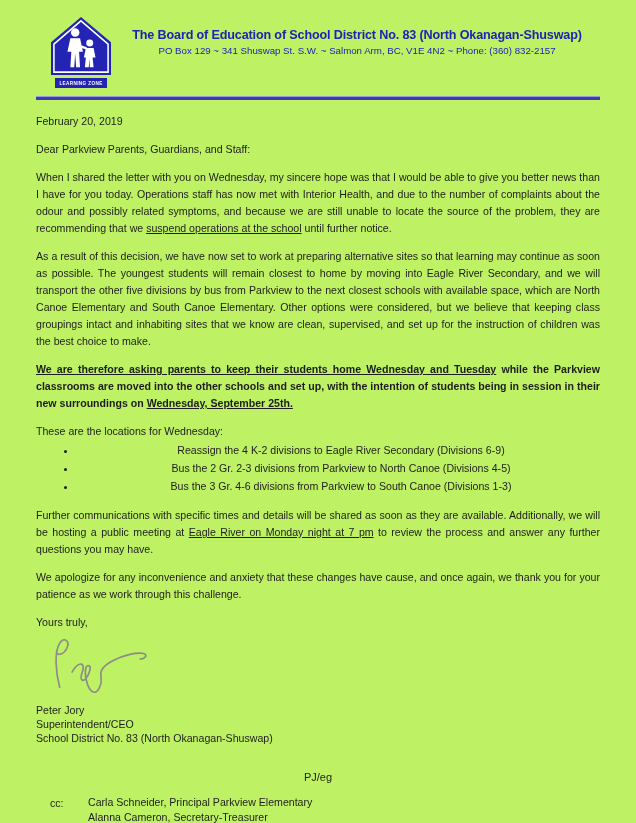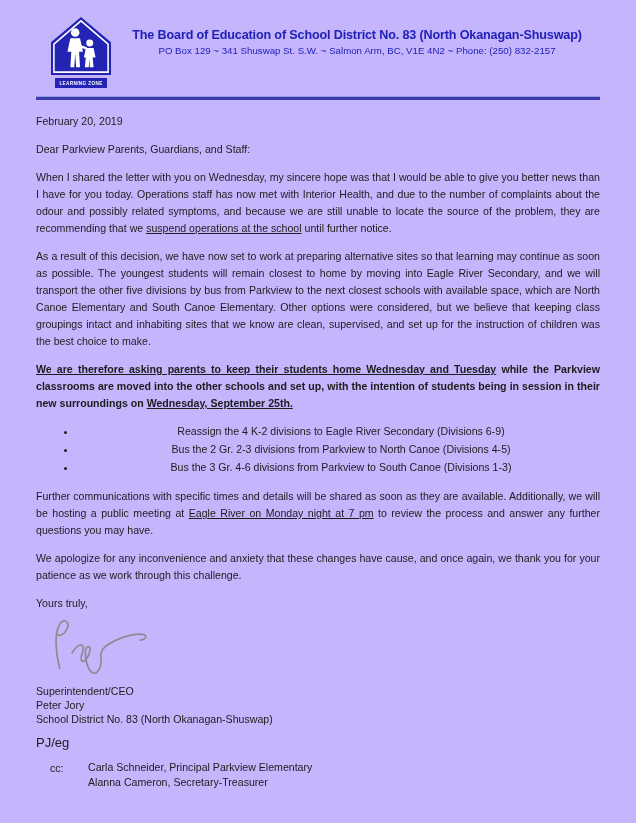--- a/index.html
+++ b/index.html
@@ -1,17 +1,17 @@
 <!DOCTYPE html>
 <html><head>
 <meta charset="utf-8">
 <style>
   html,body{margin:0;padding:0;background:#ffffff;}
   .page{
-    width:636px;height:823px;background:#c4b5fd;overflow:hidden;
+    width:636px;height:823px;background:#bef264;overflow:hidden;
     font-family:"Liberation Sans",sans-serif;color:#1d1d1d;position:relative;
   }
   
   .header{display:flex;align-items:flex-start;padding:16px 36px 0 48px;}
   .logo-wrap{width:66px;flex:0 0 66px;display:flex;flex-direction:column;align-items:center;}
   .logo-banner{
     margin-top:2px;background:#2424b4;border:1px solid #2424b4;color:#ffffff;
     font-size:4.6px;font-weight:bold;letter-spacing:.4px;padding:1.5px 3px;white-space:nowrap;
   }
   .header-text{flex:1;text-align:center;padding-top:12px;color:#2121b8;}
@@ -21,21 +21,21 @@
   
   .content{padding:13px 36px 0 36px;font-size:10.6px;line-height:17px;}
   .content p{margin:0 0 11px 0;}
   .justify{text-align:justify;}
   .bold{font-weight:bold;}
   .ul-seg{text-decoration:underline;}
   ul.locations{margin:0 0 12px 0;padding-left:41px;text-align:center;}
   ul.locations li{margin:0 0 1px 0;padding-left:5px;}
   .signature-svg{display:block;margin:1px 0 3px 8px;}
   .sig-block div{line-height:13.8px;}
-  .initials{font-size:13px;margin-top:8px;}
+  .initials{font-size:11px;margin-top:24px;text-align:center;}
   .cc-row{display:flex;margin-top:9px;}
   .cc-label{width:38px;margin-left:14px;flex:0 0 38px;}
   .cc-names div{line-height:15px;}
 </style>
 </head>
 <body>
 
 <div class="page">
 
   <div class="header">
@@ -49,59 +49,60 @@
 
         <circle cx="41" cy="28" r="3.6" fill="#ffffff"></circle>
         <path d="M37,33 L45,33 L47,43 L44,43 L45,53 L41,53 L41,44 L40,53 L36,53 L37,43 L35,43 Z" fill="#ffffff"></path>
 
         <rect x="30" y="31" width="8" height="2.4" fill="#ffffff" transform="rotate(18 34 32)"></rect>
       </svg>
       <div class="logo-banner">LEARNING ZONE</div>
     </div>
     <div class="header-text">
       <div class="org-name">The Board of Education of School District No. 83 (North Okanagan-Shuswap)</div>
-      <div class="address">PO Box 129 ~ 341 Shuswap St. S.W. ~ Salmon Arm, BC, V1E 4N2 ~ Phone:  (250) 832-2157</div>
+      <div class="address">PO Box 129 ~ 341 Shuswap St. S.W. ~ Salmon Arm, BC, V1E 4N2 ~ Phone:  (360) 832-2157</div>
     </div>
   </div>
   <div class="rule"></div>
 
   <div class="content">
     <p>February 20, 2019</p>
 
 
     <p>Dear Parkview Parents, Guardians, and Staff:</p>
 
     <p class="justify"><span>When I shared the letter with you on Wednesday, my sincere hope was that I would be able to give you better news than I have for you today. Operations staff has now met with Interior Health, and due to the number of complaints about the odour and possibly related symptoms, and because we are still unable to locate the source of the problem, they are recommending that we </span><span class="ul-seg">suspend operations at the school</span><span> until further notice.</span></p>
 
     <p class="justify">As a result of this decision, we have now set to work at preparing alternative sites so that learning may continue as soon as possible. The youngest students will remain closest to home by moving into Eagle River Secondary, and we will transport the other five divisions by bus from Parkview to the next closest schools with available space, which are North Canoe Elementary and South Canoe Elementary. Other options were considered, but we believe that keeping class groupings intact and inhabiting sites that we know are clean, supervised, and set up for the instruction of children was the best choice to make.</p>
 
     <p class="justify bold"><span class="ul-seg">We are therefore asking parents to keep their students home Wednesday and Tuesday</span><span> while the Parkview classrooms are moved into the other schools and set up, with the intention of students being in session in their new surroundings on </span><span class="ul-seg">Wednesday, September 25th.</span></p>
 
+    <p style="margin-bottom:2px;">These are the locations for Wednesday:</p>
     <ul class="locations">
       <li>Reassign the 4 K-2 divisions to Eagle River Secondary (Divisions 6-9)</li>
       <li>Bus the 2 Gr. 2-3 divisions from Parkview to North Canoe (Divisions 4-5)</li>
       <li>Bus the 3 Gr. 4-6 divisions from Parkview to South Canoe (Divisions 1-3)</li>
     </ul>
 
     <p class="justify"><span>Further communications with specific times and details will be shared as soon as they are available. Additionally, we will be hosting a public meeting at </span><span class="ul-seg">Eagle River on Monday night at 7 pm</span><span> to review the process and answer any further questions you may have.</span></p>
 
     <p class="justify">We apologize for any inconvenience and anxiety that these changes have cause, and once again, we thank you for your patience as we work through this challenge.</p>
 
     <p style="margin-bottom:4px;">Yours truly,</p>
 
     <svg class="signature-svg" width="118" height="66" viewBox="0 0 170 96">
       <g fill="none" stroke="#8b8b8b" stroke-width="2.4" stroke-linecap="round">
         <path d="M22,76 C16,54 14,24 22,12 C28,2 38,8 32,20 C28,28 20,30 17,26"></path>
         <path d="M40,54 C46,43 54,39 56,45 C58,51 50,61 54,65 C58,69 64,59 66,51 C68,44 62,42 60,48 C58,56 61,76 69,82 C77,88 84,72 82,60 C80,50 88,43 100,37 C116,29 134,25 144,27 C151,29 146,35 139,35"></path>
       </g>
     </svg>
 
     <div class="sig-block">
+      <div>Peter Jory</div>
       <div>Superintendent/CEO</div>
-      <div>Peter Jory</div>
       <div>School District No. 83 (North Okanagan-Shuswap)</div>
     </div>
 
     <div class="initials">PJ/eg</div>
 
     <div class="cc-row">
       <div class="cc-label">cc:</div>
       <div class="cc-names">
         <div>Carla Schneider, Principal Parkview Elementary</div>
         <div>Alanna Cameron, Secretary-Treasurer</div>

